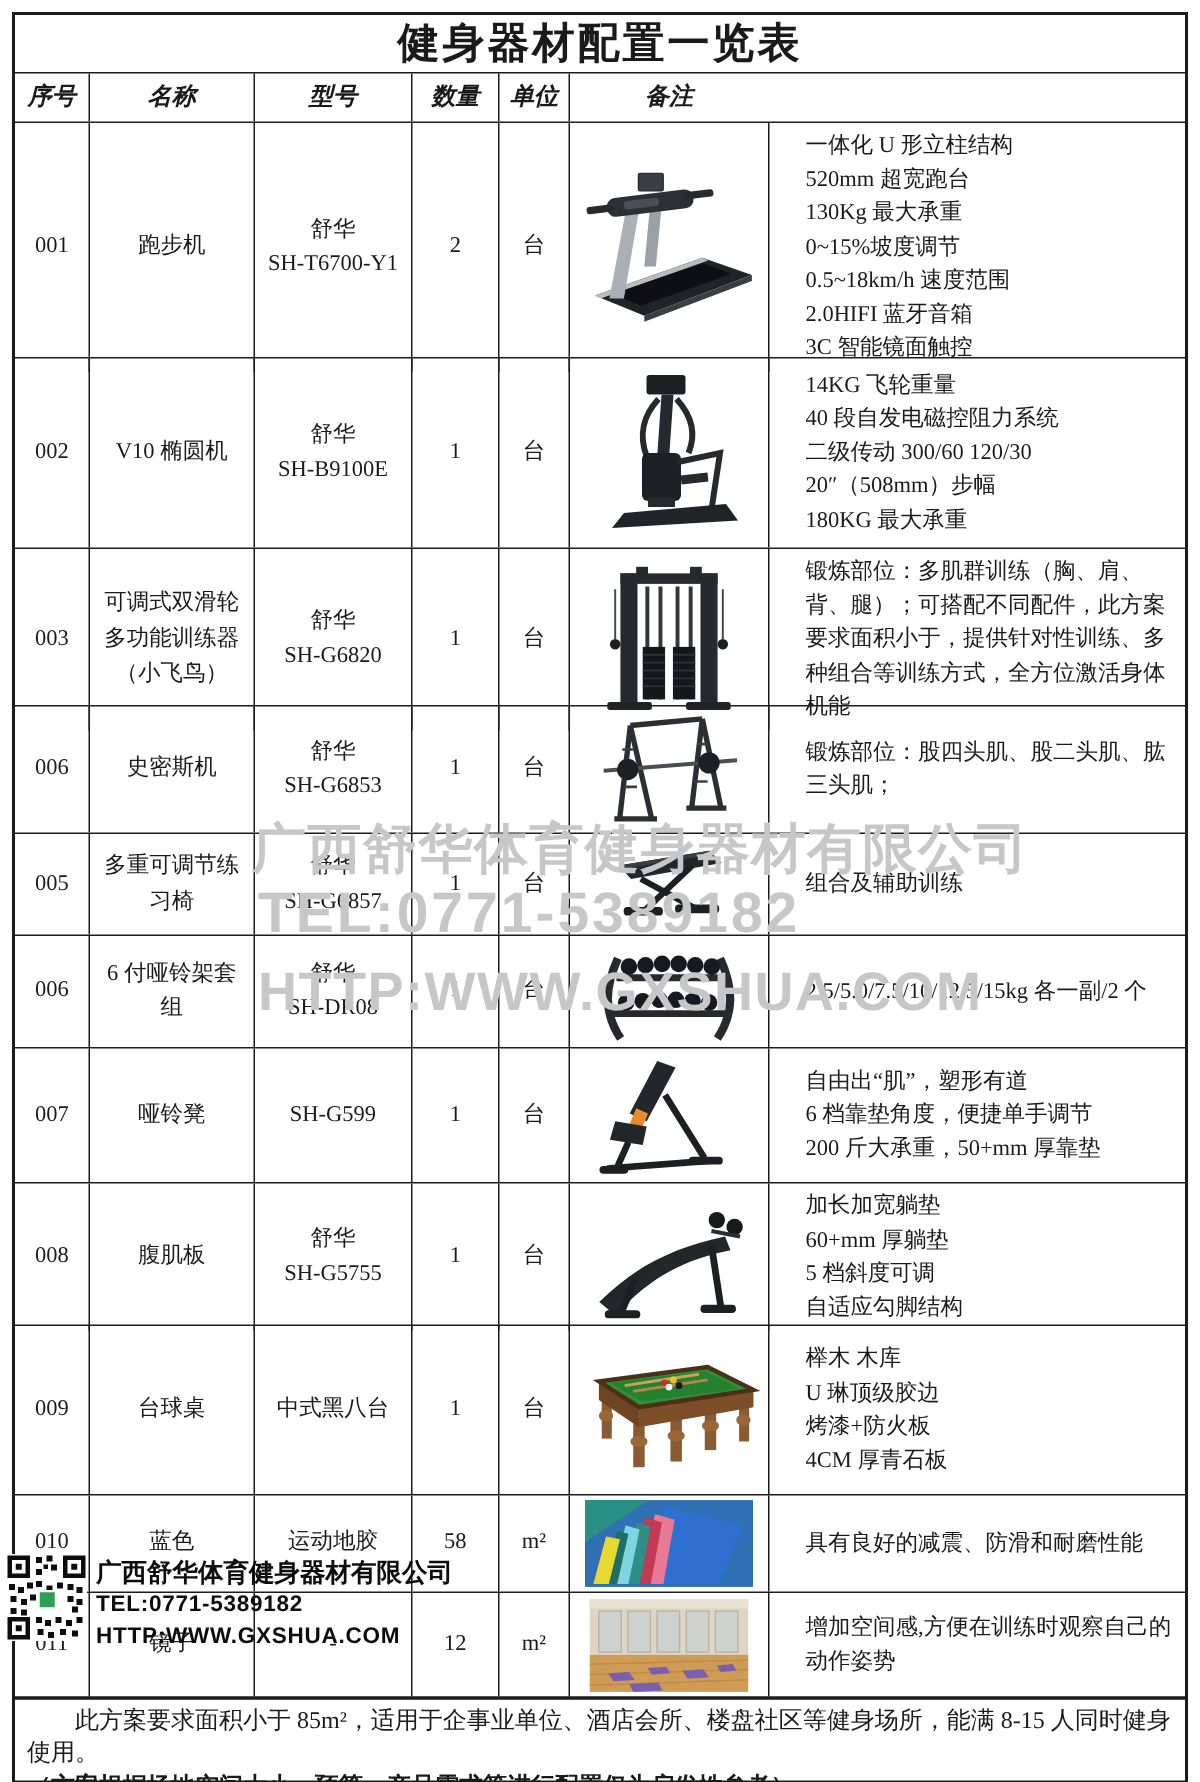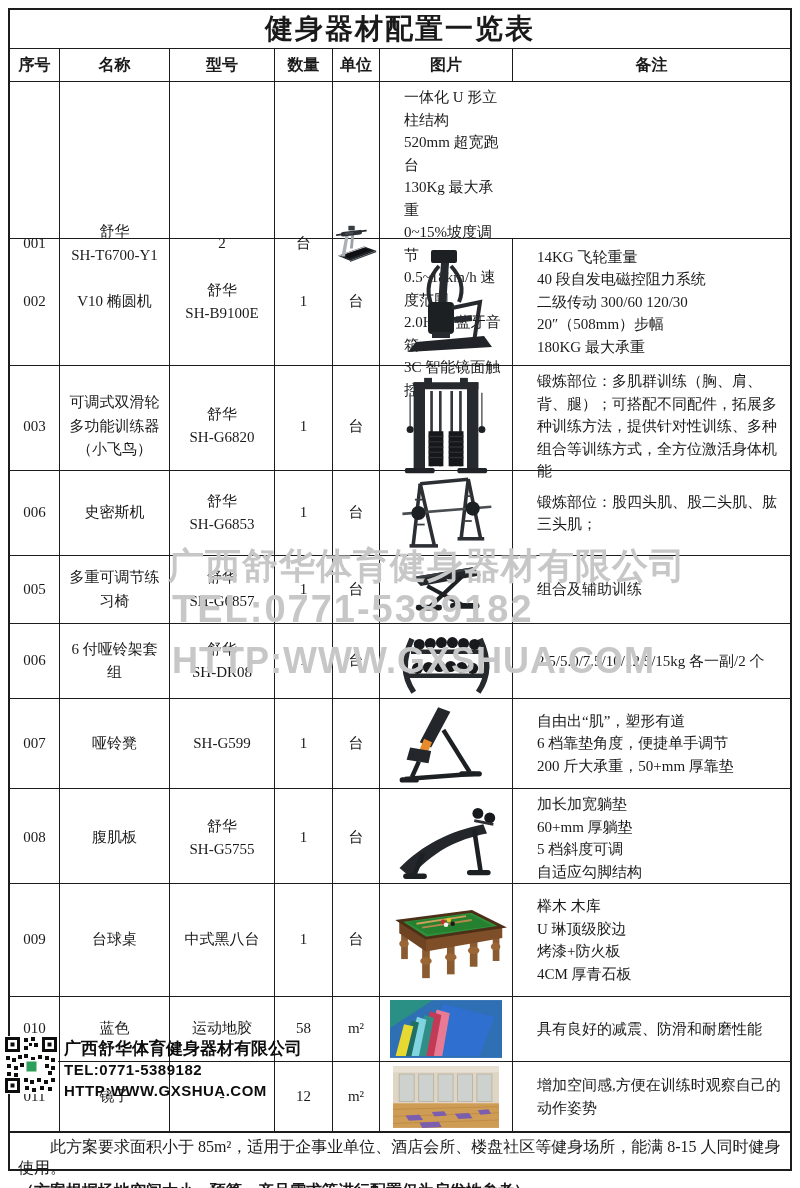--- a/index.html
+++ b/index.html
@@ -3,27 +3,27 @@
 <meta charset="utf-8">
 <style>
   html,body{margin:0;padding:0;background:#fff;}
   body{width:800px;height:1188px;font-family:"Liberation Serif","DejaVu Serif",serif;color:#1a1a1a;}
   .page{position:relative;width:800px;height:1188px;overflow:hidden;}
   .doc{position:absolute;left:8px;top:8px;width:784px;border:2px solid #1c1c1c;z-index:2;box-sizing:border-box;}
   .trow{display:grid;grid-template-columns:49px 110px 105px 58px 47px 133px 1fr;border-top:1px solid #1c1c1c;}
   .cell{border-left:1px solid #1c1c1c;display:flex;align-items:center;justify-content:center;text-align:center;font-size:15px;line-height:1.55;box-sizing:border-box;padding:2px 4px;}
   .cell:first-child{border-left:none;}
   .titlebar{height:38px;display:flex;align-items:center;justify-content:center;font-family:"Liberation Sans","DejaVu Sans",sans-serif;font-weight:bold;font-size:28px;letter-spacing:2px;}
-  .headrow .cell{font-weight:bold;font-size:16px;height:32px;padding:0;}
+  .headrow .cell{font-weight:bold;font-size:16px;height:32px;padding:0;font-style:italic;}
   .c-name,.c-model{white-space:pre-line;padding:2px 8px;}
   .c-remark{justify-content:flex-start;text-align:left;white-space:pre-line;padding:4px 8px 4px 24px;line-height:1.5;}
   .c-img{padding:0;}
   .r1{height:156px}.r2{height:126px}.r3{height:104px}.r4{height:84px}.r5{height:67px}
   .r6{height:74px}.r7{height:89px}.r8{height:94px}.r9{height:112px}.r10{height:64px}.r11{height:69px}
-  .footerbox{position:absolute;left:8px;top:1131px;width:784px;height:40px;border:2px solid #1c1c1c;z-index:2;box-sizing:border-box;padding:4px 8px 0 8px;background:transparent;}
+  .footerbox{position:absolute;left:8px;top:1131px;width:784px;height:58px;border:2px solid #1c1c1c;z-index:2;box-sizing:border-box;padding:4px 8px 0 8px;background:transparent;}
   .f1{font-size:16px;text-indent:2em;}
   .f2{font-size:16px;font-weight:bold;font-family:"Liberation Sans","DejaVu Sans",sans-serif;margin-top:2px;}
   .wm{position:absolute;z-index:3;color:#c7c7c7;font-family:"Liberation Sans","DejaVu Sans",sans-serif;font-weight:bold;pointer-events:none;white-space:nowrap;}
   .wm1{left:168px;top:542px;font-size:36px;letter-spacing:1px;}
   .wm2{left:172px;top:588px;font-size:38px;letter-spacing:2px;}
   .wm3{left:172px;top:640px;font-size:36px;letter-spacing:1px;}
   .stamp{position:absolute;left:4px;top:1036px;z-index:4;display:flex;gap:6px;pointer-events:none;}
   .stamp-text{font-family:"Liberation Sans","DejaVu Sans",sans-serif;font-weight:bold;color:#0d0d0d;}
   .st1{font-size:17px;line-height:20px;margin-top:3px;}
   .st2,.st3{font-size:15px;line-height:21px;letter-spacing:0.5px;}
@@ -40,26 +40,26 @@
 
   <div class="doc">
     <div class="titlebar">健身器材配置一览表</div>
 
     <div class="trow headrow">
       <div class="cell">序号</div>
       <div class="cell">名称</div>
       <div class="cell">型号</div>
       <div class="cell">数量</div>
       <div class="cell">单位</div>
-      <div class="cell">图片</div>
       <div class="cell">备注</div>
     </div>
 
     <div class="trow r1">
       <div class="cell">001</div>
+      <div class="cell c-name">跑步机</div>
       <div class="cell c-model">舒华
 SH-T6700-Y1</div>
       <div class="cell">2</div>
       <div class="cell">台</div>
       <div class="cell c-img">
         <svg width="126" height="118" viewBox="0 0 130 118">
           <polygon points="14,92 88,66 122,78 48,106" fill="#202327"></polygon>
           <polygon points="14,92 88,66 92,68 18,94" fill="#b7bcc0"></polygon>
           <polygon points="26,91 88,70 108,77 46,99" fill="#0e0f11"></polygon>
           <polygon points="48,106 122,78 122,82 48,110" fill="#3a3e43"></polygon>
@@ -144,21 +144,21 @@
               <line x1="68" y1="92" x2="85" y2="92"></line>
           </g>
           <line x1="24" y1="18" x2="24" y2="56" stroke="#44484c" stroke-width="1.5"></line>
           <line x1="106" y1="18" x2="106" y2="56" stroke="#44484c" stroke-width="1.5"></line>
           <circle cx="24" cy="60" r="4" fill="#1d2023"></circle>
             <circle cx="106" cy="60" r="4" fill="#1d2023"></circle>
           <rect x="18" y="104" width="34" height="6" rx="2" fill="#202327"></rect>
           <rect x="78" y="104" width="34" height="6" rx="2" fill="#202327"></rect>
         </svg>
       </div>
-      <div class="cell c-remark">锻炼部位：多肌群训练（胸、肩、背、腿）；可搭配不同配件，拓展多种训练方法，提供针对性训练、多种组合等训练方式，全方位激活身体机能</div>
+      <div class="cell c-remark">锻炼部位：多肌群训练（胸、肩、背、腿）；可搭配不同配件，此方案要求面积小于，提供针对性训练、多种组合等训练方式，全方位激活身体机能</div>
     </div>
 
     <div class="trow r4">
       <div class="cell">006</div>
       <div class="cell c-name">史密斯机</div>
       <div class="cell c-model">舒华
 SH-G6853</div>
       <div class="cell">1</div>
       <div class="cell">台</div>
       <div class="cell c-img">

